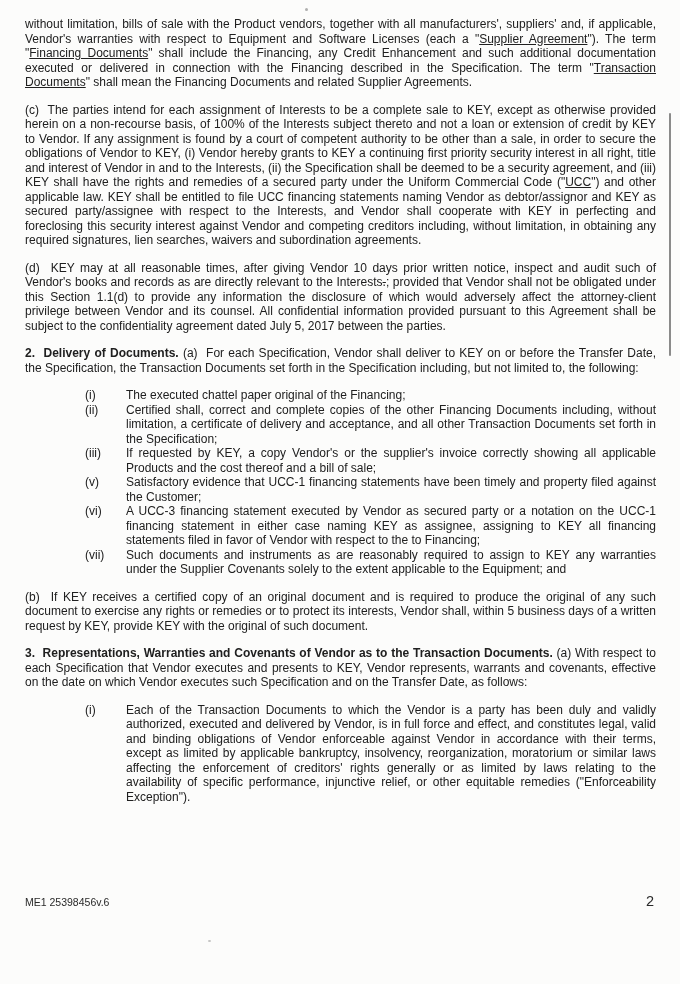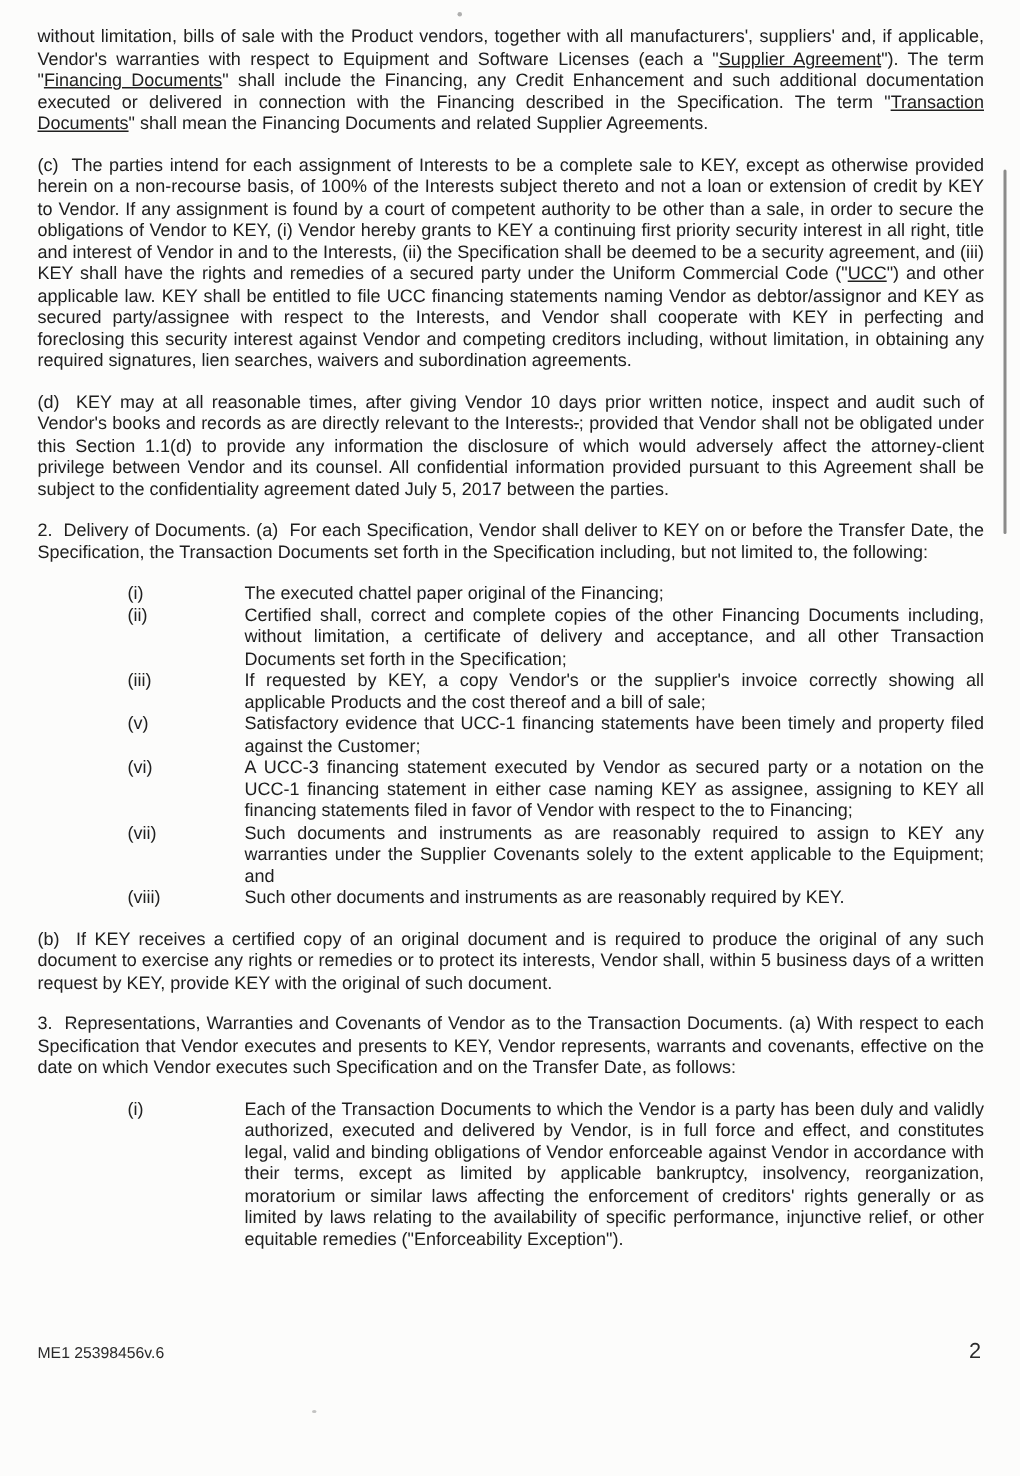--- a/index.html
+++ b/index.html
@@ -25,24 +25,24 @@
   }
   .para:last-child{margin-bottom:0;}
   .list{margin:0 0 13px 0;}
   .list-item{
     display:grid;
     grid-template-columns:41px 1fr;
     column-gap:0;
     margin-left:60px;
   }
   .marker{white-space:nowrap;}
-  .item-body{text-align:justify;margin-left:37px;}
+  .item-body{text-align:justify;}
   .run{}
   .underline{text-decoration:underline;}
-  .bold{font-weight:normal;}
+  .bold{font-weight:bold;}
   .strike{text-decoration:line-through;}
   .footer-left{
     position:absolute;
     left:25px;top:896px;
     font-size:10.5px;
     color:#2a2a2a;
   }
   .page-number{
     position:absolute;
     right:26px;top:893px;
@@ -86,24 +86,20 @@
           <span class="item-body"><span class="run">Satisfactory evidence that UCC-1 financing statements have been timely and property filed against the Customer;</span></span>
         </div>
         <div class="list-item">
           <span class="marker">(vi)</span>
           <span class="item-body"><span class="run">A UCC-3 financing statement executed by Vendor as secured party or a notation on the UCC-1 financing statement in either case naming KEY as assignee, assigning to KEY all financing statements filed in favor of Vendor with respect to the to Financing;</span></span>
         </div>
         <div class="list-item">
           <span class="marker">(vii)</span>
           <span class="item-body"><span class="run">Such documents and instruments as are reasonably required to assign to KEY any warranties under the Supplier Covenants solely to the extent applicable to the Equipment; and</span></span>
         </div>
-        <div class="list-item">
-          <span class="marker">(viii)</span>
-          <span class="item-body"><span class="run">Such other documents and instruments as are reasonably required by KEY.</span></span>
-        </div>
       </div>
       <p class="para"><span class="run">(b)&nbsp; If KEY receives a certified copy of an original document and is required to produce the original of any such document to exercise any rights or remedies or to protect its interests, Vendor shall, within 5 business days of a written request by KEY, provide KEY with the original of such document.</span></p>
       <p class="para"><span class="run bold">3.&nbsp; Representations, Warranties and Covenants of Vendor as to the Transaction Documents.</span><span class="run">  (a) With respect to each Specification that Vendor executes and presents to KEY, Vendor represents, warrants and covenants, effective on the date on which Vendor executes such Specification and on the Transfer Date, as follows:</span></p>
       <div class="list">
         <div class="list-item">
           <span class="marker">(i)</span>
           <span class="item-body"><span class="run">Each of the Transaction Documents to which the Vendor is a party has been duly and validly authorized, executed and delivered by Vendor, is in full force and effect, and constitutes legal, valid and binding obligations of Vendor enforceable against Vendor in accordance with their terms, except as limited by applicable bankruptcy, insolvency, reorganization, moratorium or similar laws affecting the enforcement of creditors' rights generally or as limited by laws relating to the availability of specific performance, injunctive relief, or other equitable remedies ("Enforceability Exception").</span></span>
         </div>
       </div>
     </div>

